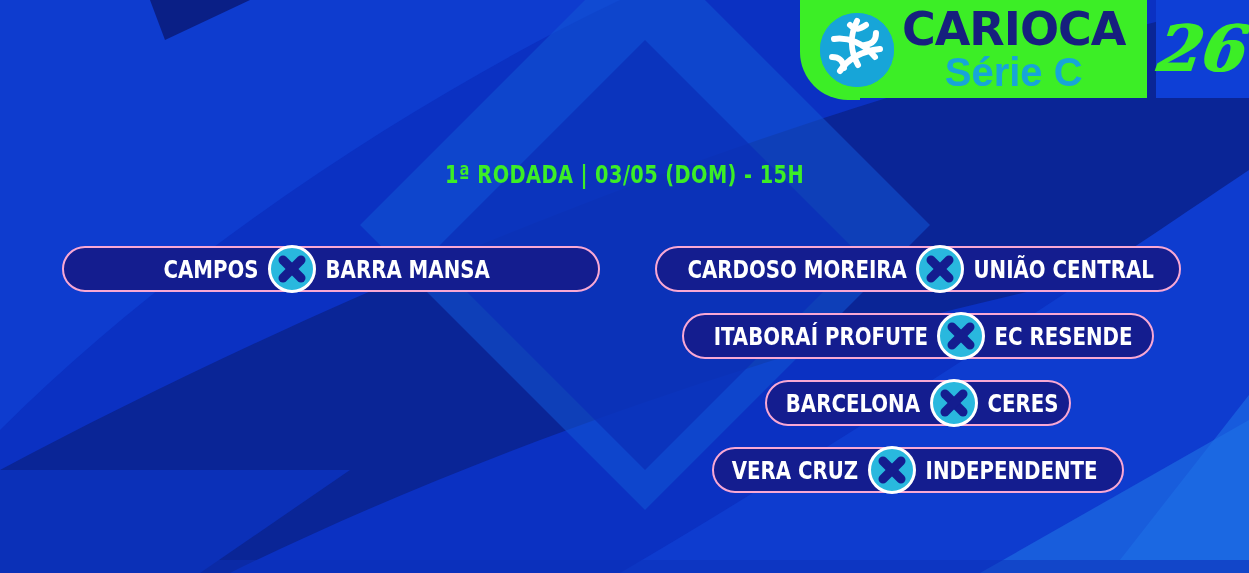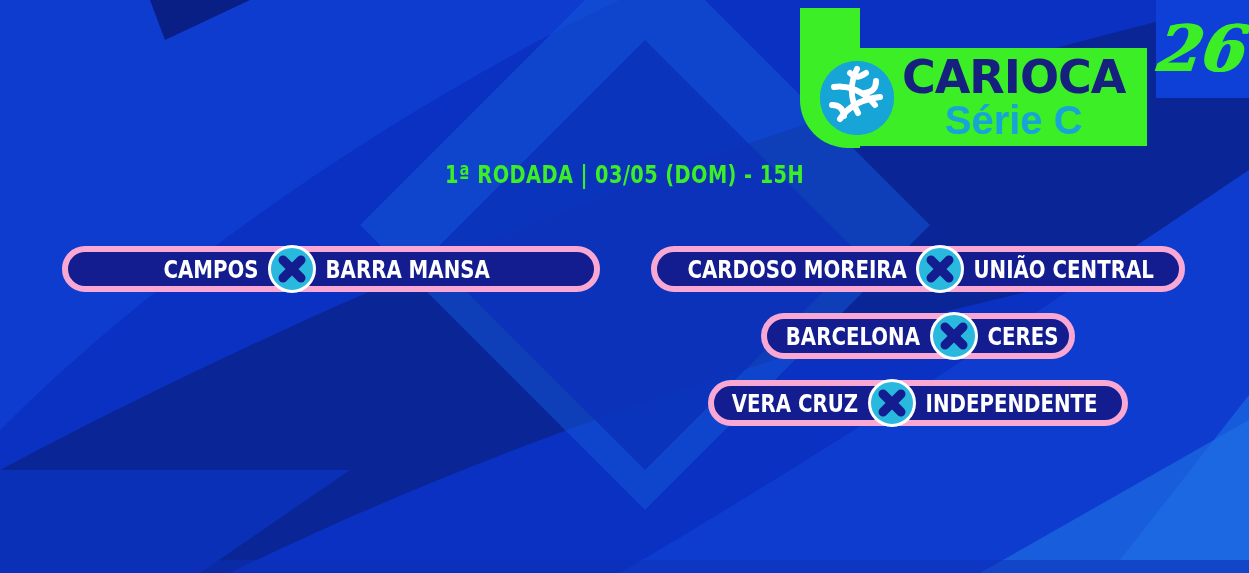--- a/index.html
+++ b/index.html
@@ -15,21 +15,20 @@
   .bg svg{position:absolute;inset:0;display:block;}
 
   
   .logo-badge{
     position:absolute;left:802px;top:0px;width:345px;height:98px;
     background:#3CEE26;
     border-radius:0 0 0 48px;
     display:flex;align-items:center;
     box-sizing:border-box;padding-left:12px;
     z-index:6;
-    margin-top:48px;
   }
   .logo-badge:before{
     content:"";position:absolute;left:-2px;top:-40px;width:60px;height:140px;
     background:#3CEE26;border-radius:0 0 0 48px;z-index:-1;
   }
   .ball{
     position:relative;width:74px;height:74px;border-radius:50%;
     background:#17A5D8;flex:0 0 auto;margin-left:6px;margin-top:2px;
   }
   .ball svg{position:absolute;inset:0;}
@@ -72,21 +71,21 @@
     display:flex;justify-content:space-between;
     padding:0 62px;box-sizing:border-box;
   }
   .col{display:flex;flex-direction:column;gap:21px;}
   .col-left{width:538px;}
   .col-right{width:538px;align-items:center;}
 
   .match{
     position:relative;height:46px;
     background:#141D8F;
-    border:6px solid #f9a8d4;
+    border:2px solid #f9a8d4;
     border-radius:26px;
     display:flex;align-items:center;justify-content:center;
     box-sizing:border-box;
   }
   .team{
     font-family:"DejaVu Sans Condensed","Liberation Sans Narrow","Liberation Sans", sans-serif;
     font-weight:bold;font-size:25px;color:#FFFFFF;
     letter-spacing:0px;white-space:nowrap;
     transform:scaleX(0.88);
     line-height:1;
@@ -196,20 +195,33 @@
           <svg class="xm" viewBox="0 0 48 48">
             <g stroke="#141D8F" stroke-width="9" stroke-linecap="round">
               <line x1="15" y1="15" x2="33" y2="33"></line>
               <line x1="33" y1="15" x2="15" y2="33"></line>
             </g>
           </svg>
         </span>
         <span class="team away">UNIÃO CENTRAL</span>
       </div>
 
+      <div class="match">
+        <span class="team home">ITABORAÍ PROFUTE</span>
+        <span class="xbadge">
+          <span class="ring"></span>
+          <svg class="xm" viewBox="0 0 48 48">
+            <g stroke="#141D8F" stroke-width="9" stroke-linecap="round">
+              <line x1="15" y1="15" x2="33" y2="33"></line>
+              <line x1="33" y1="15" x2="15" y2="33"></line>
+            </g>
+          </svg>
+        </span>
+        <span class="team away">EC RESENDE</span>
+      </div>
 
       <div class="match">
         <span class="team home">BARCELONA</span>
         <span class="xbadge">
           <span class="ring"></span>
           <svg class="xm" viewBox="0 0 48 48">
             <g stroke="#141D8F" stroke-width="9" stroke-linecap="round">
               <line x1="15" y1="15" x2="33" y2="33"></line>
               <line x1="33" y1="15" x2="15" y2="33"></line>
             </g>

